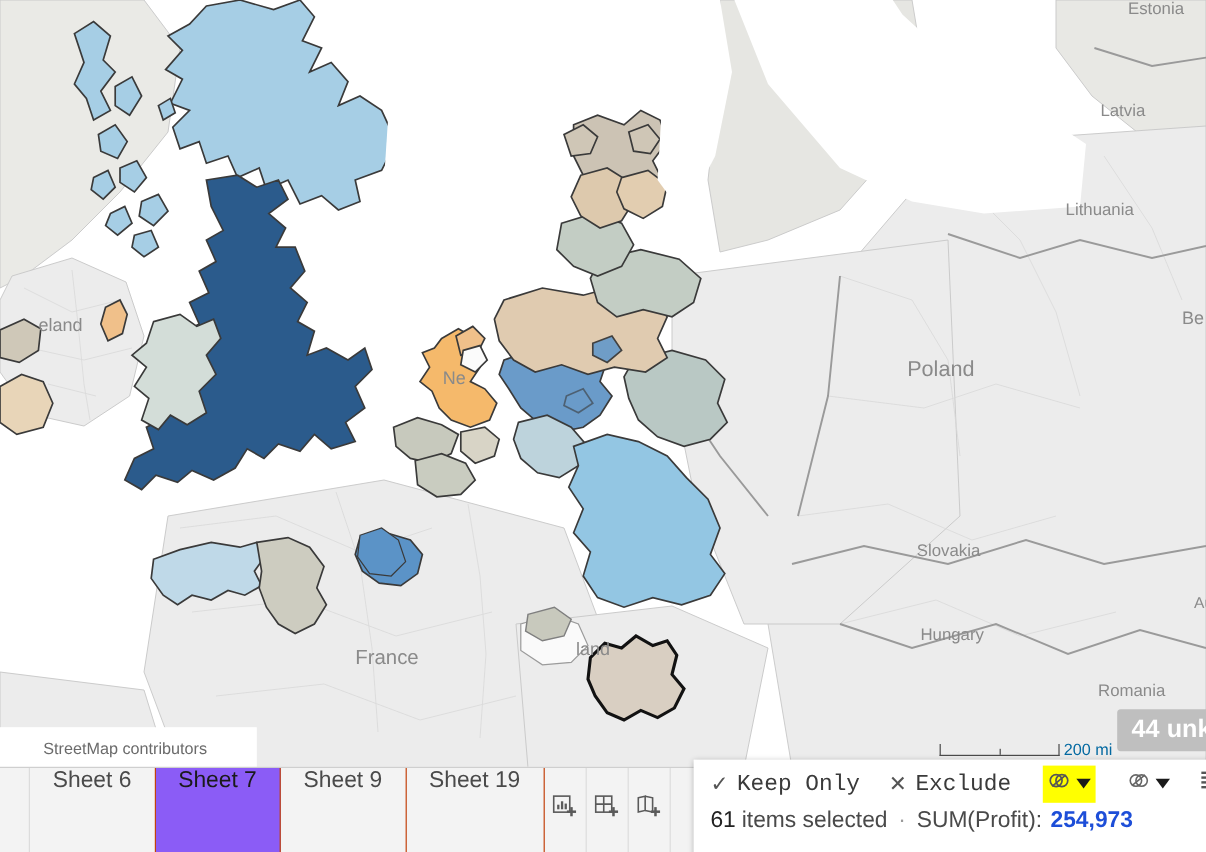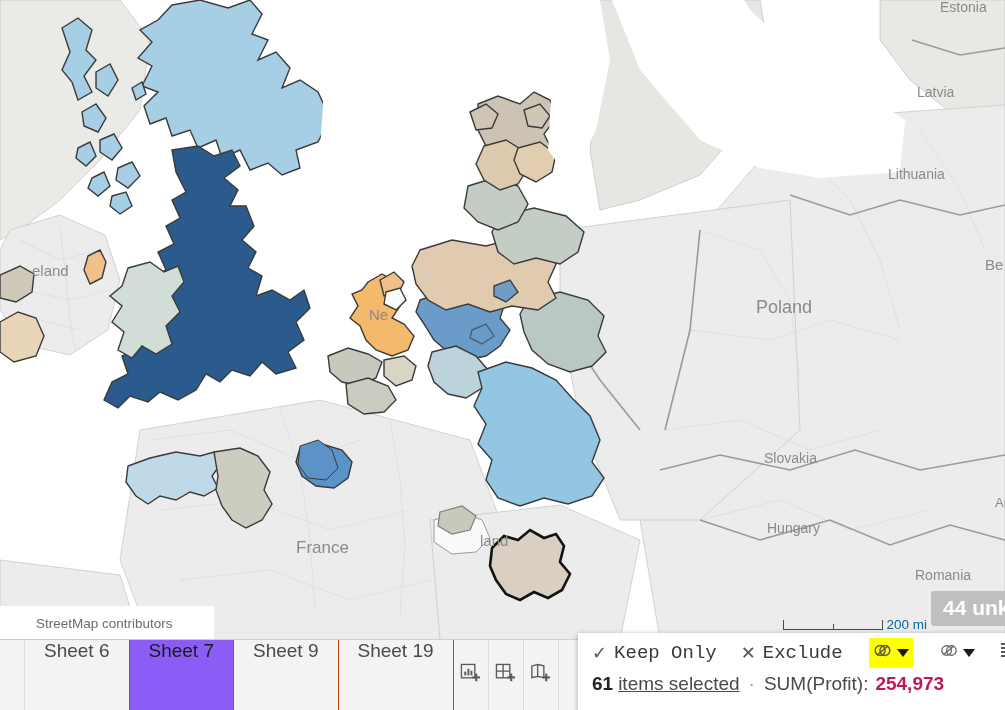--- a/index.html
+++ b/index.html
@@ -93,24 +93,24 @@
     width:0;height:0;border-left:6px solid transparent;border-right:6px solid transparent;
     border-top:8px solid #1a1a1a;
   }
   .icon-grp2{margin-left:22px;}
   .grid-ic{margin-left:22px;cursor:pointer;display:flex;align-items:center;}
 
   .sel-row2{
     display:flex;align-items:baseline;height:38px;padding:0 0 4px 14px;
     font-size:19px;color:#4a4a4a;
   }
-  .sel-row2 .cnt{font-weight:bold;color:#222;}
+  .sel-row2 .cnt{font-weight:normal;color:#222;}
   .sel-row2 .dot{margin:0 9px;color:#9a9a9a;}
-  .sel-row2 .sumval{font-weight:bold;color:#be185d;margin-left:7px;}
-  .sel-row2 .lbl2{margin-left:5px;text-decoration:underline;}
+  .sel-row2 .sumval{font-weight:bold;color:#1d4ed8;margin-left:7px;}
+  .sel-row2 .lbl2{margin-left:5px;}
 
   
   .tabbar{
     position:absolute;left:0;bottom:0;width:1005px;height:70px;
     background:#f3f3f3;
     border-top:1px solid #cfcfcf;
     display:flex;align-items:stretch;
   }
   .tab-left-pad{width:24px;border-right:1px solid #dcdcdc;}
   .tab{

